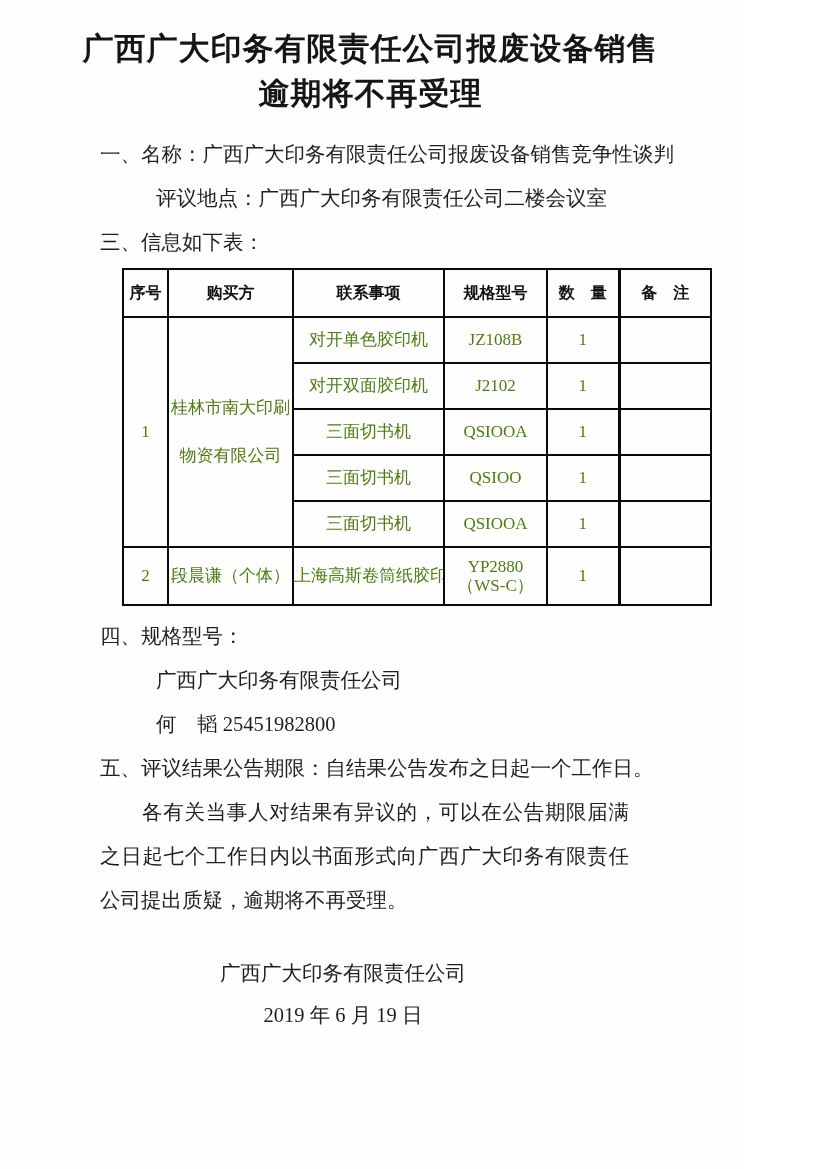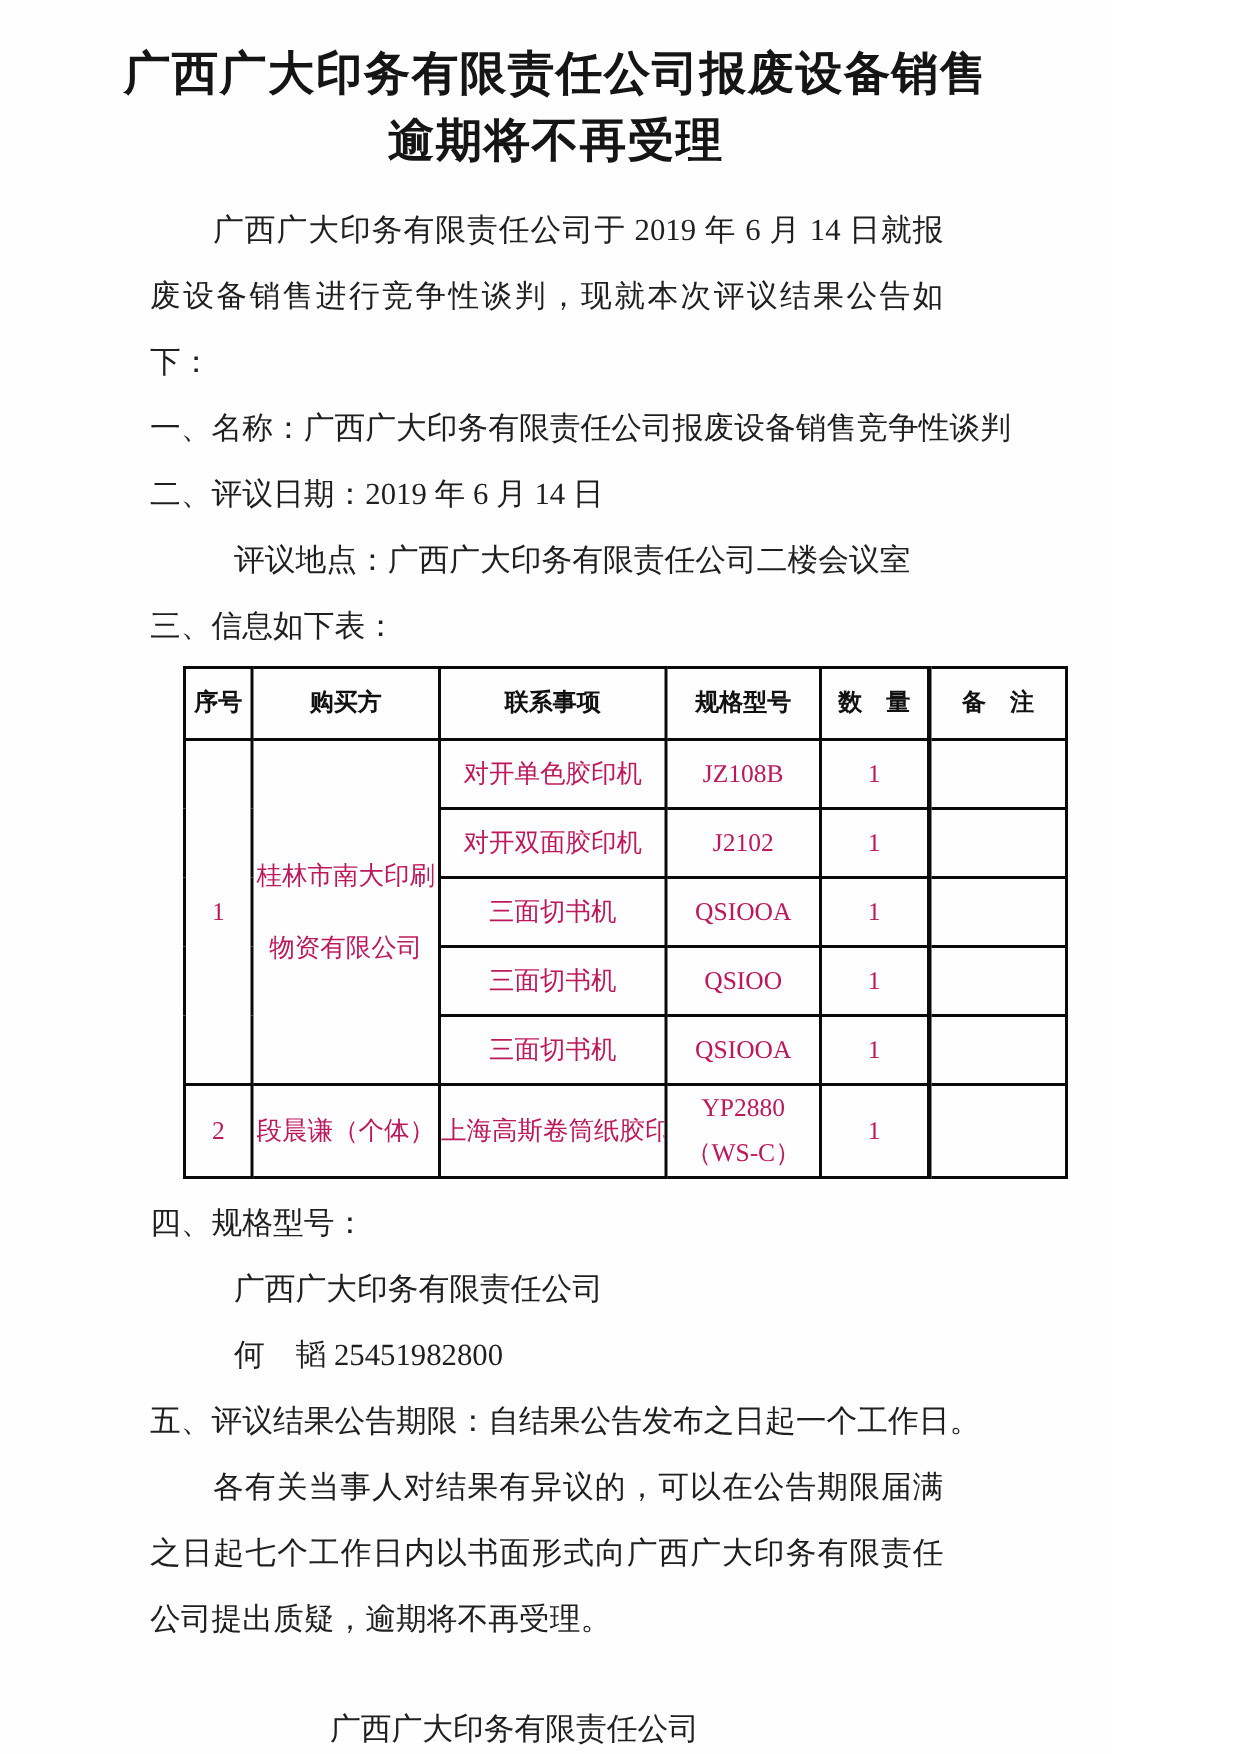--- a/index.html
+++ b/index.html
@@ -52,38 +52,38 @@
   .info-table th {
     font-family: "Liberation Sans", "DejaVu Sans", sans-serif;
     font-weight: bold;
     font-size: 16px;
     height: 46px;
     color: #111;
   }
   .info-table td {
     font-size: 17px;
     height: 38px;
-    color: #be185d;
+    color: #4d7c0f;
   }
   .col-serial { width: 45px; }
   .col-buyer  { width: 125px; }
   .col-equip  { width: 151px; }
   .col-model  { width: 103px; }
   .col-qty    { width: 72px; }
   .col-note   { width: 92px; }
   .buyer-cell {
     font-size: 15.5px;
     line-height: 48px;
     padding: 0 2px;
   }
   .serial-cell { font-size: 19px; }
   .equip-tight { font-size: 14.5px; white-space: nowrap; padding: 2px 0; }
   .note-cell { border-left-width: 3.5px !important; }
   .last-row td { height: 56px; }
-  .model-wrap { line-height: 30px; }
+  .model-wrap { line-height: 19px; }
 
   .signature {
     width: fit-content;
     margin: 30px 163px 0 auto;
     text-align: center;
     font-size: 20.5px;
     line-height: 42px;
     white-space: nowrap;
   }
 </style>
@@ -92,24 +92,22 @@
 
 <div class="page">
 
   <div class="doc-title">
     <div>广西广大印务有限责任公司报废设备销售</div>
     <div>逾期将不再受理</div>
   </div>
 
   <div class="content">
 
-    <p class="para-indent">广西广大印务有限责任公司于 2019 年 6 月 14 日就报废设备销售进行竞争性谈判，现就本次评议结果公告如下：</p>
 
     <p class="doc-line">一、名称：广西广大印务有限责任公司报废设备销售竞争性谈判</p>
-    <p class="doc-line">二、评议日期：2019 年 6 月 14 日</p>
     <p class="doc-line sub-indent">评议地点：广西广大印务有限责任公司二楼会议室</p>
     <p class="doc-line">三、信息如下表：</p>
 
     <table class="info-table">
       <colgroup>
         <col class="col-serial">
           <col class="col-buyer">
           <col class="col-equip">
         <col class="col-model">
           <col class="col-qty">

